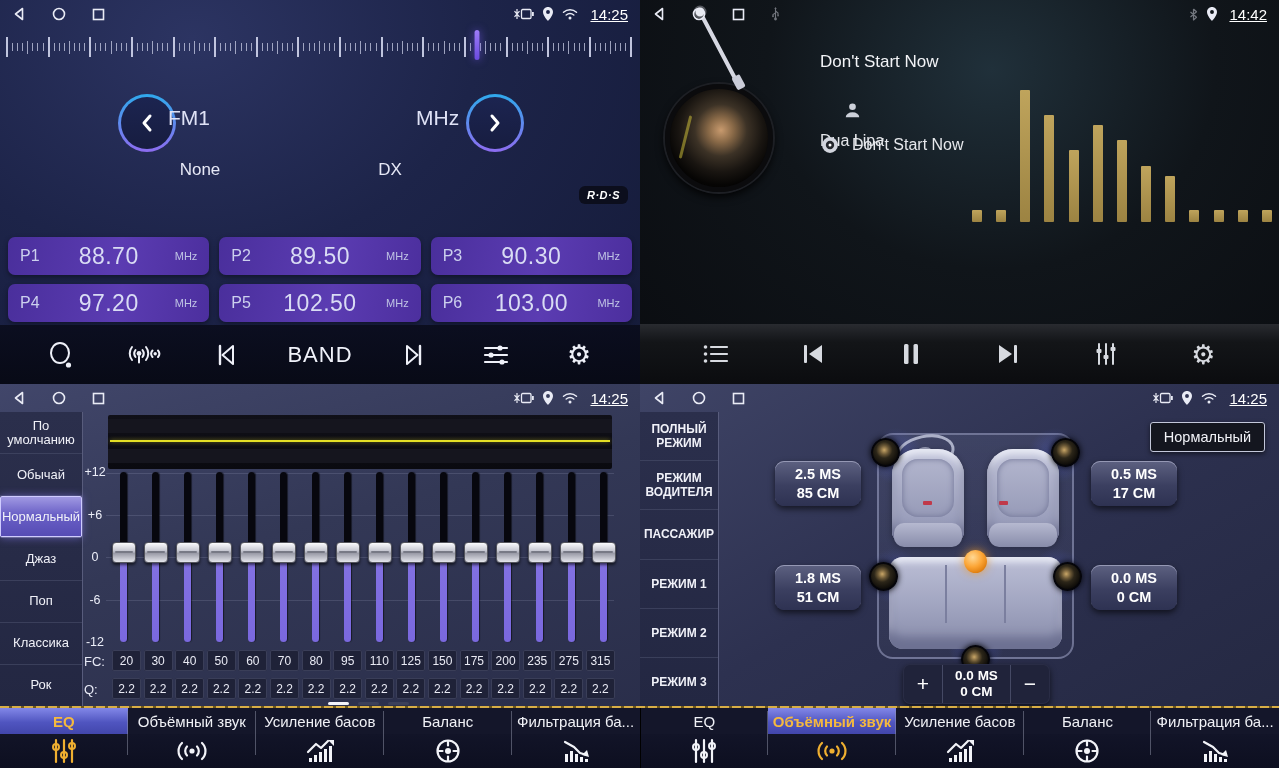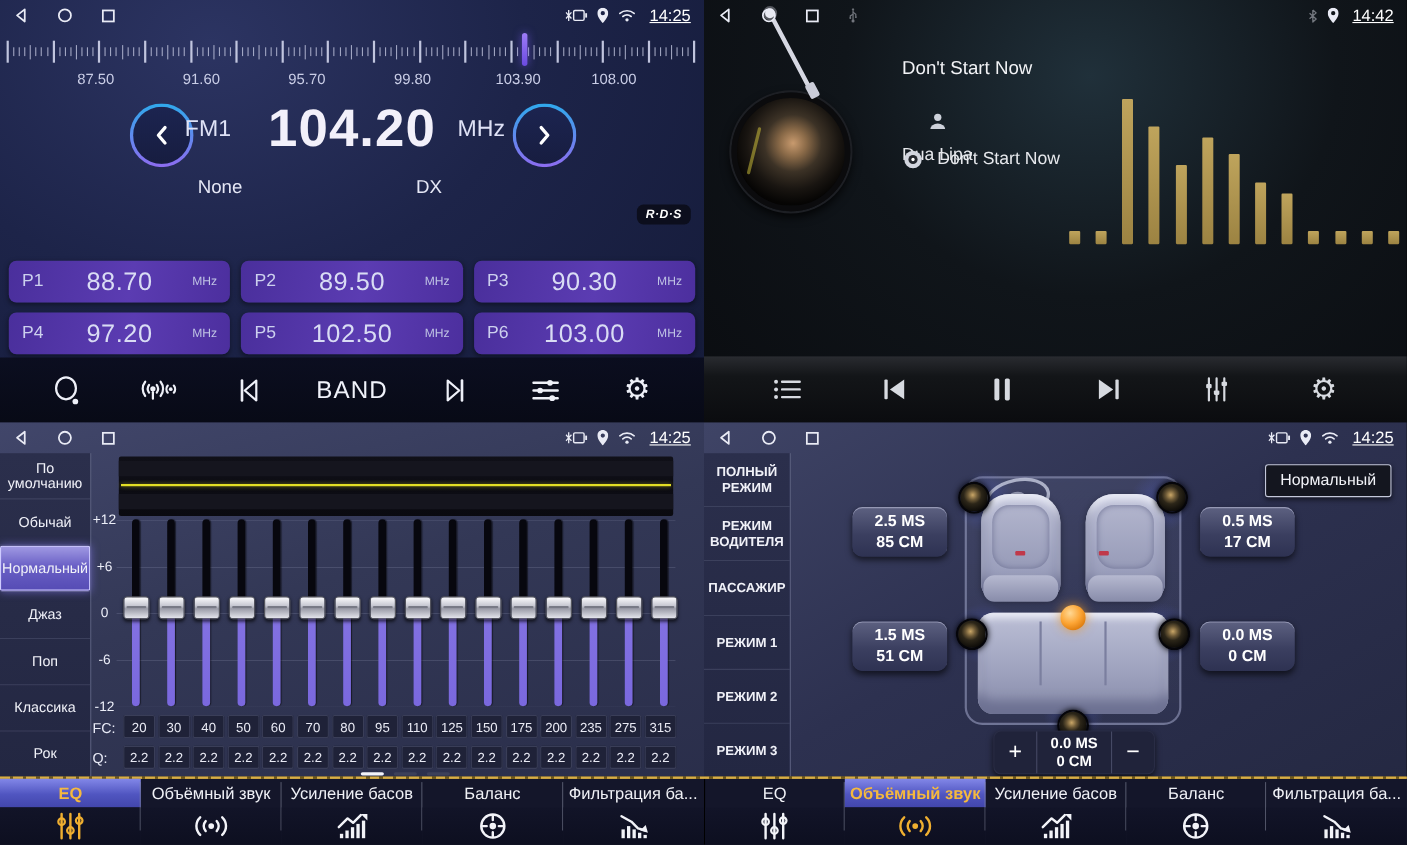--- a/index.html
+++ b/index.html
@@ -297,38 +297,29 @@
           <i class="tall"></i>
           <i></i>
           <i></i>
           <i></i>
           <i class="mid"></i>
           <i></i>
           <i></i>
           <i></i>
           <i class="tall"></i>
         </div>
-      <div class="scale-labels">
-        <span>87.50</span>
-          <span>91.60</span>
-        <span>95.70</span>
-          <span>99.80</span>
-        <span>103.90</span>
-          <span>108.00</span>
-      </div>
       <div id="freq-indicator" style="left: 74.6%;"></div>
     </div>
 
     <div class="chev-btn" style="left:118px;top:94px;">
       <svg width="16" height="20" viewBox="0 0 16 20">
           <path d="M11 3 5 10l6 7" fill="none" stroke="#fff" stroke-width="3" stroke-linecap="round" stroke-linejoin="round"></path>
         </svg>
     </div>
     <div id="band-lbl">FM1</div>
-    <div id="freq-big">104.20</div>
     <div id="unit-lbl">MHz</div>
     <div class="chev-btn" style="left:466px;top:94px;">
       <svg width="16" height="20" viewBox="0 0 16 20">
           <path d="M5 3l6 7-6 7" fill="none" stroke="#fff" stroke-width="3" stroke-linecap="round" stroke-linejoin="round"></path>
         </svg>
     </div>
     <div id="ps-lbl">None</div>
     <div id="dx-lbl">DX</div>
     <div id="rds-badge">R·D·S</div>
 
@@ -831,21 +822,21 @@
 
     <div class="delaybox" id="d-fl">
       <span>2.5 MS</span>
       <span>85 CM</span>
     </div>
     <div class="delaybox" id="d-fr">
       <span>0.5 MS</span>
       <span>17 CM</span>
     </div>
     <div class="delaybox" id="d-rl">
-      <span>1.5 MS</span>
+      <span>1.8 MS</span>
       <span>51 CM</span>
     </div>
     <div class="delaybox" id="d-rr">
       <span>0.0 MS</span>
       <span>0 CM</span>
     </div>
 
     <div id="car-panel">
       <div class="glow g1"></div>
         <div class="glow g2"></div>

